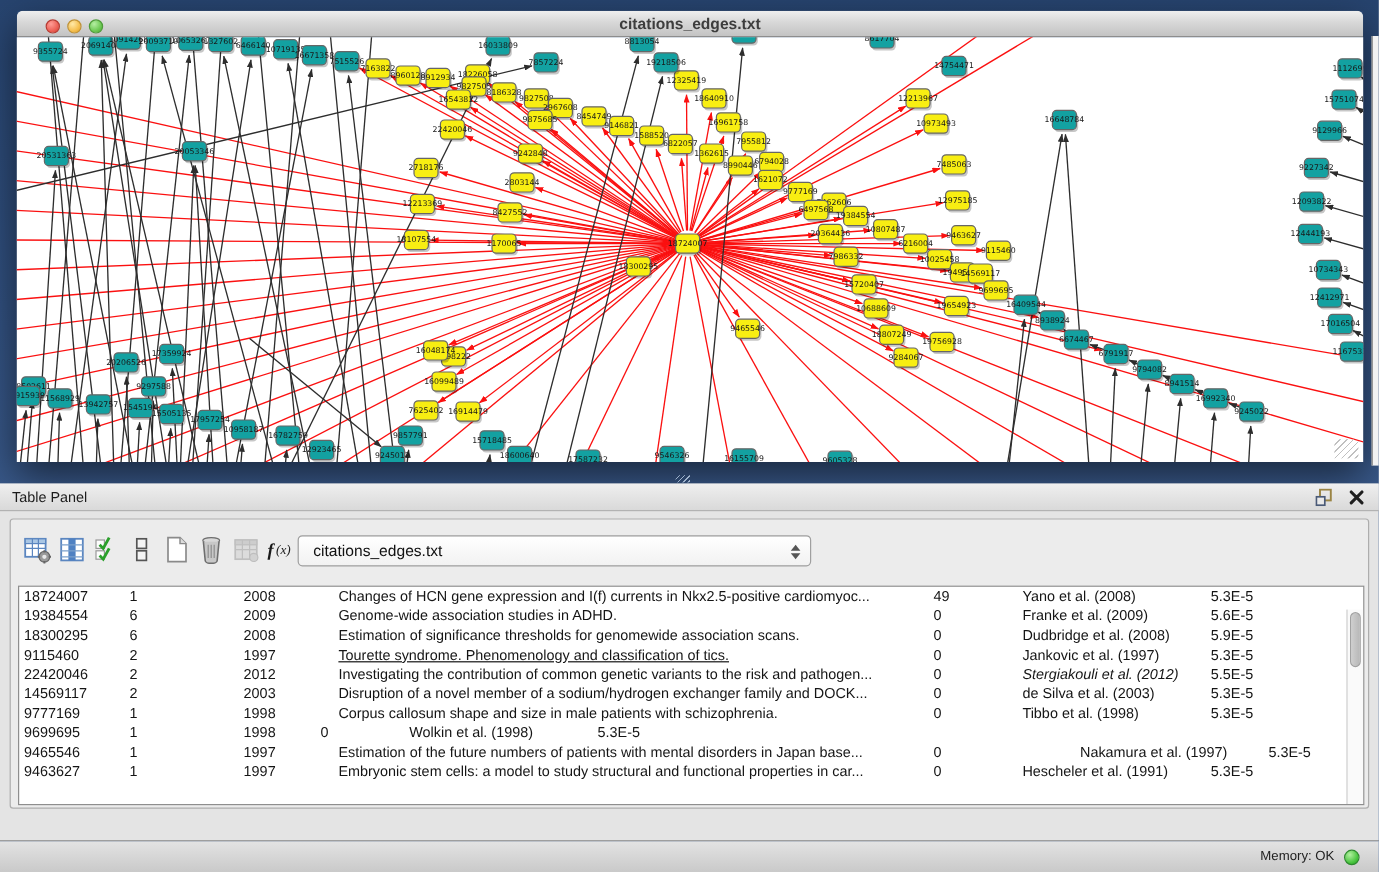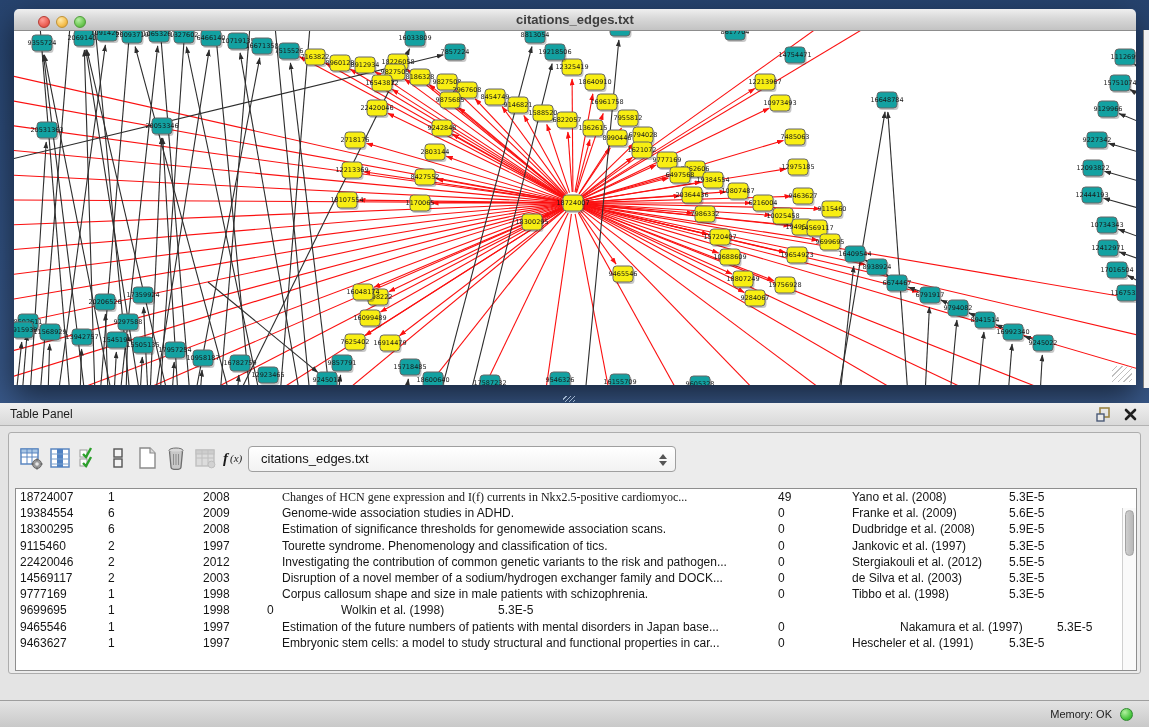--- a/index.html
+++ b/index.html
@@ -981,21 +981,21 @@
           <i class="dn"></i>
         </span>
     </div>
 
     <div class="data-table">
       <div id="tbody">
           <div class="trow">
             <div class="td name-col" style="width: 88px;">18724007</div>
             <div class="td indeg-col" style="width: 95px;">1</div>
             <div class="td year-col" style="width: 64px;">2008</div>
-            <div class="td title-col" style="width: 511px; font-family: Liberation Serif, serif;">Changes of HCN gene expression and I(f) currents in Nkx2.5-positive cardiomyoc...</div>
+            <div class="td title-col" style="width: 511px;">Changes of HCN gene expression and I(f) currents in Nkx2.5-positive cardiomyoc...</div>
             <div class="td out-col" style="width: 73px;">49</div>
             <div class="td short-col" style="width: 157px;">Yano et al. (2008)</div>
             <div class="td pr-col" style="width: 88px;">5.3E-5</div>
           </div>
           <div class="trow">
             <div class="td name-col" style="width: 88px;">19384554</div>
             <div class="td indeg-col" style="width: 95px;">6</div>
             <div class="td year-col" style="width: 64px;">2009</div>
             <div class="td title-col" style="width: 511px;">Genome-wide association studies in ADHD.</div>
             <div class="td out-col" style="width: 73px;">0</div>
@@ -1008,32 +1008,32 @@
             <div class="td year-col" style="width: 64px;">2008</div>
             <div class="td title-col" style="width: 511px;">Estimation of significance thresholds for genomewide association scans.</div>
             <div class="td out-col" style="width: 73px;">0</div>
             <div class="td short-col" style="width: 157px;">Dudbridge et al. (2008)</div>
             <div class="td pr-col" style="width: 88px;">5.9E-5</div>
           </div>
           <div class="trow">
             <div class="td name-col" style="width: 88px;">9115460</div>
             <div class="td indeg-col" style="width: 95px;">2</div>
             <div class="td year-col" style="width: 64px;">1997</div>
-            <div class="td title-col" style="width: 511px;">Tourette syndrome. Phenomenology and classification of tics.</div>
+            <div class="td title-col" style="width: 511px; text-decoration: underline;">Tourette syndrome. Phenomenology and classification of tics.</div>
             <div class="td out-col" style="width: 73px;">0</div>
             <div class="td short-col" style="width: 157px;">Jankovic et al. (1997)</div>
             <div class="td pr-col" style="width: 88px;">5.3E-5</div>
           </div>
           <div class="trow">
             <div class="td name-col" style="width: 88px;">22420046</div>
             <div class="td indeg-col" style="width: 95px;">2</div>
             <div class="td year-col" style="width: 64px;">2012</div>
             <div class="td title-col" style="width: 511px;">Investigating the contribution of common genetic variants to the risk and pathogen...</div>
             <div class="td out-col" style="width: 73px;">0</div>
-            <div class="td short-col" style="width: 157px;">Stergiakouli et al. (2012)</div>
+            <div class="td short-col" style="width: 157px; font-style: italic;">Stergiakouli et al. (2012)</div>
             <div class="td pr-col" style="width: 88px;">5.5E-5</div>
           </div>
           <div class="trow">
             <div class="td name-col" style="width: 88px;">14569117</div>
             <div class="td indeg-col" style="width: 95px;">2</div>
             <div class="td year-col" style="width: 64px;">2003</div>
             <div class="td title-col" style="width: 511px;">Disruption of a novel member of a sodium/hydrogen exchanger family and DOCK...</div>
             <div class="td out-col" style="width: 73px;">0</div>
             <div class="td short-col" style="width: 157px;">de Silva et al. (2003)</div>
             <div class="td pr-col" style="width: 88px;">5.3E-5</div>

